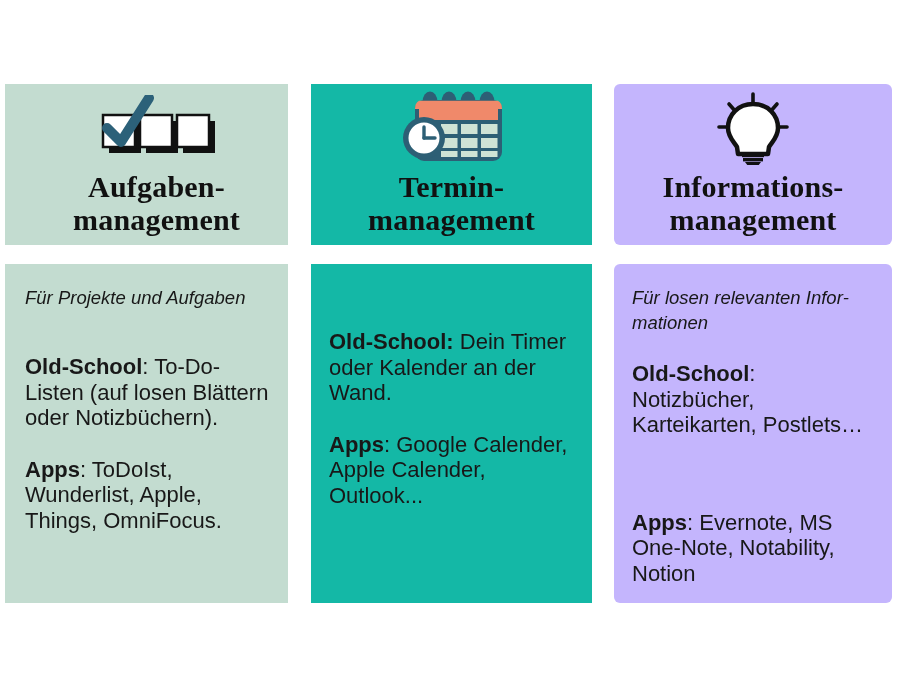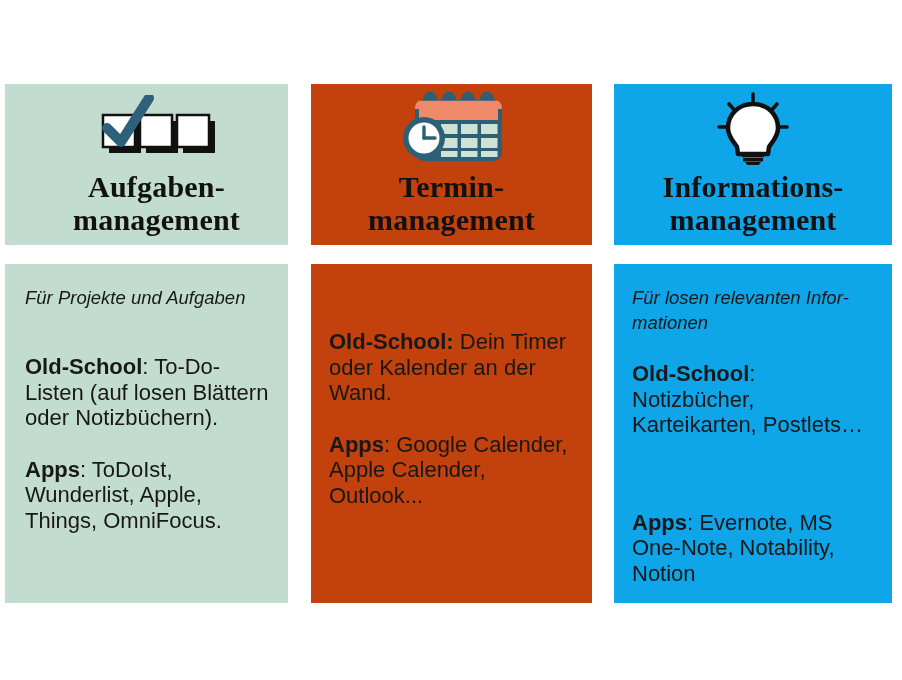--- a/index.html
+++ b/index.html
@@ -72,22 +72,22 @@
     color: #181818;
     margin: 0;
   }
   .para b { font-weight: bold; }
   .gap-a { height: 44px; }
   .gap-b { height: 26px; }
   .gap-a-wide { height: 72px; }
 
   
   .bg-green  { background: #c3dcd0; padding-left: 20px; }
-  .bg-blue   { background: #c2410c; }
-  .bg-orange { background: #0ea5e9; }
+  .bg-blue   { background: #14b8a6; }
+  .bg-orange { background: #c4b5fd; border-radius: 6px; }
 </style>
 </head>
 <body>
 
 <div class="board">
 
   <div class="column col-1">
 
     <div class="header-card bg-green">
       <div class="icon-wrap">

